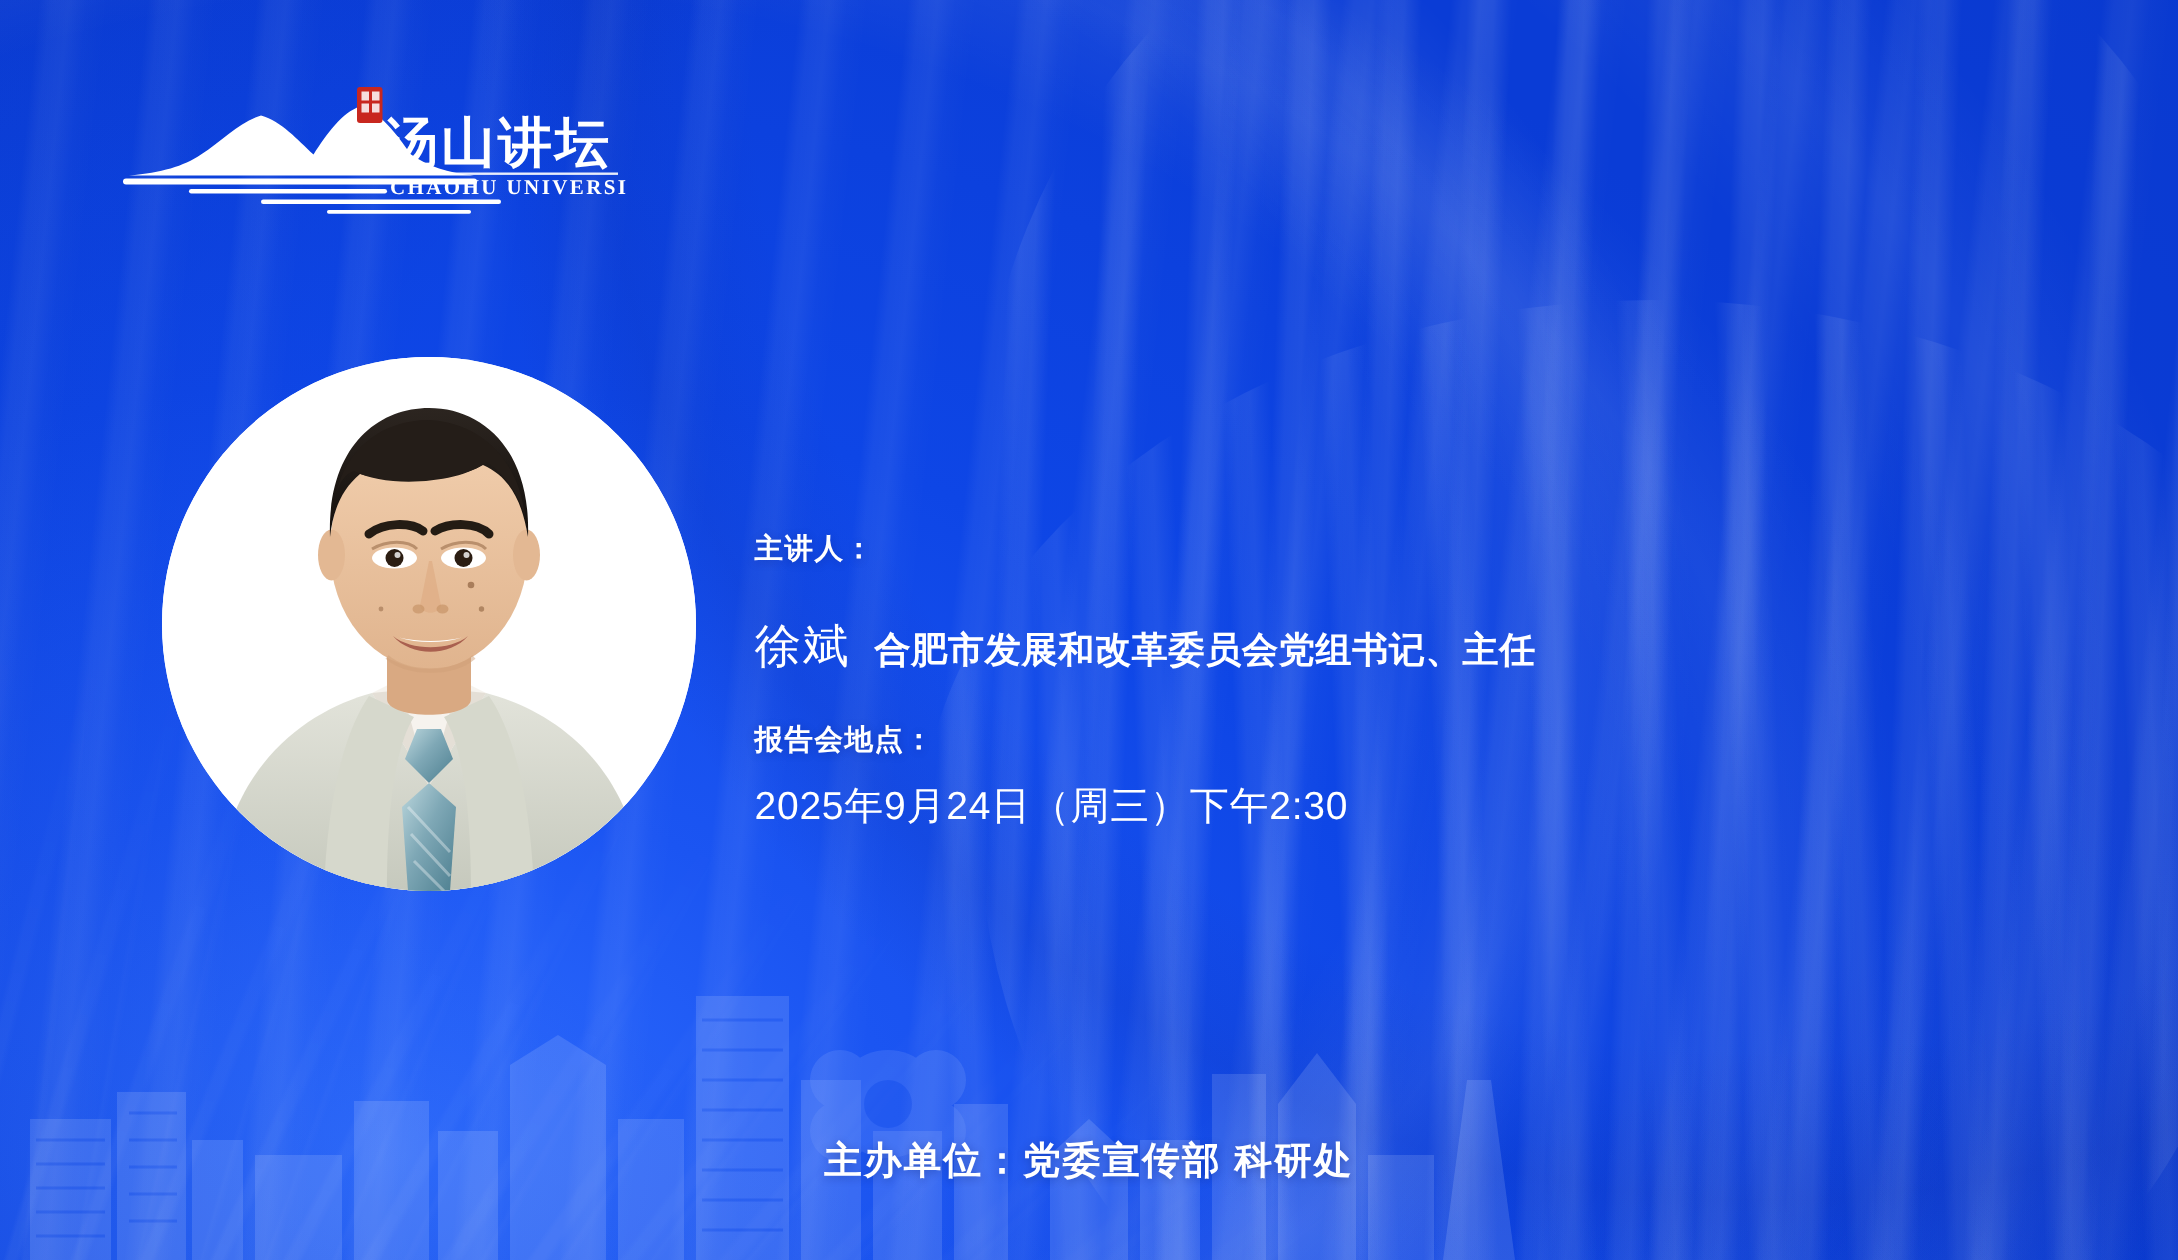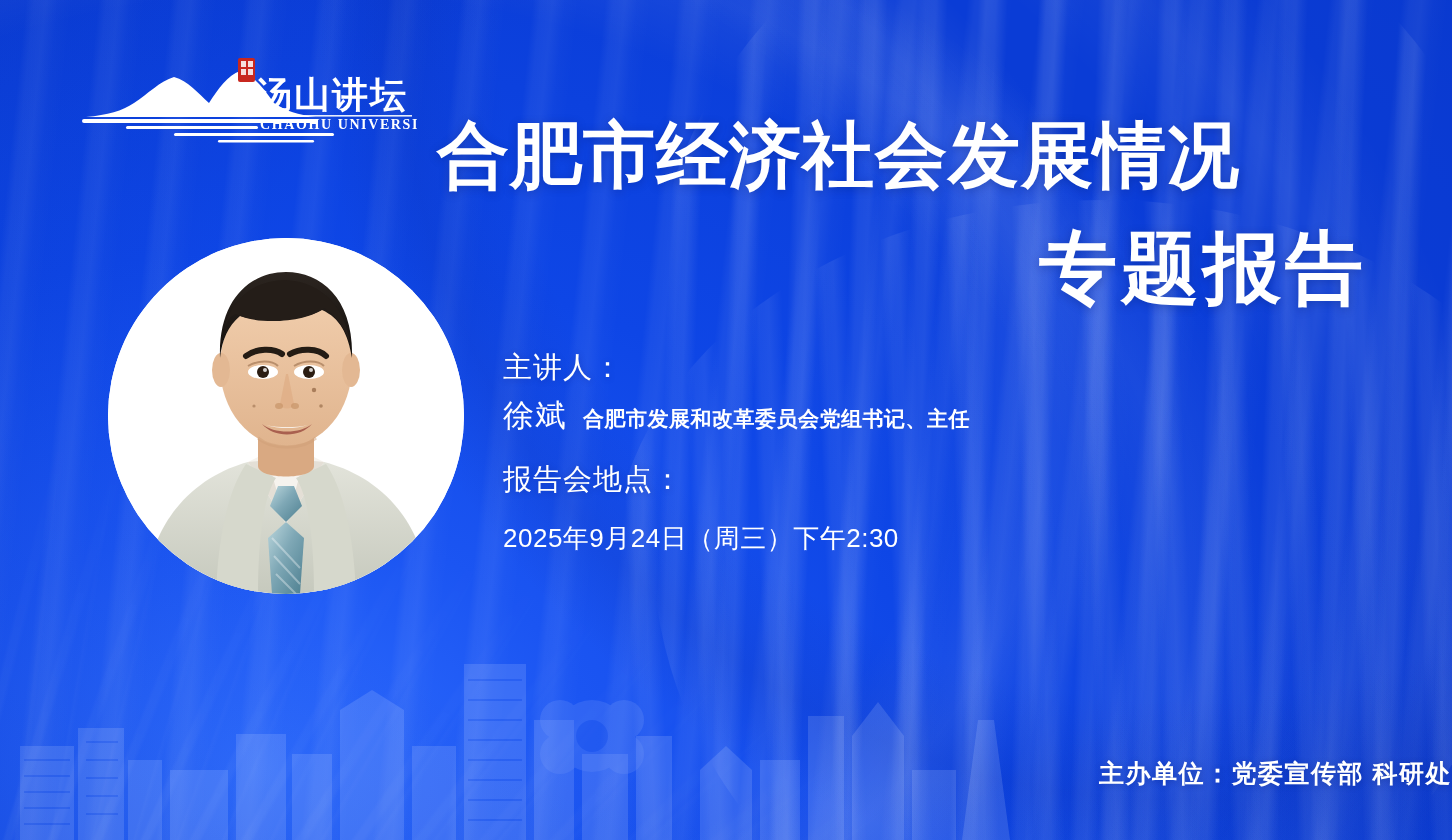--- a/index.html
+++ b/index.html
@@ -108,31 +108,31 @@
   }
   .headline .l2{
     margin-top:28px;text-align:right;
     font-size:78px;line-height:88px;font-weight:bold;color:#ffffff;
     letter-spacing:4px;white-space:nowrap;
     text-shadow:0 2px 10px rgba(0,20,90,.28);
   }
 
   
   .details{position:absolute;left:503px;top:348px;width:780px;color:#fff;}
-  .d-label{font-size:29px;font-weight:normal;line-height:38px;letter-spacing:1px;
+  .d-label{font-size:19px;font-weight:bold;line-height:38px;letter-spacing:1px;
            text-shadow:0 1px 6px rgba(0,20,90,.25);}
   .d-row{display:flex;align-items:baseline;margin-top:10px;}
-  .d-name{font-size:31px;line-height:40px;font-weight:normal;letter-spacing:1px;}
-  .d-role{font-size:21px;line-height:30px;font-weight:bold;margin-left:16px;letter-spacing:.5px;}
-  .d-value{font-size:26px;line-height:36px;font-weight:normal;margin-top:22px;letter-spacing:.5px;}
+  .d-name{font-size:31px;line-height:40px;font-weight:normal;letter-spacing:1px;margin-top:15px;}
+  .d-role{font-size:24px;line-height:30px;font-weight:bold;margin-left:16px;letter-spacing:.5px;}
+  .d-value{font-size:26px;line-height:36px;font-weight:normal;margin-top:6px;letter-spacing:.5px;}
   .gap{height:24px;}
   .gap-s{height:18px;}
 
   
-  .footer{position:absolute;left:0;top:757px;width:1452px;text-align:right;}
+  .footer{position:absolute;left:0;top:757px;width:1452px;text-align:center;}
   .footer span{font-size:25px;font-weight:bold;color:#ffffff;letter-spacing:1.5px;
                text-shadow:0 1px 6px rgba(0,20,90,.3);}
 </style>
 </head>
 <body>
 
 <div id="poster">
 
   <div class="bg-base"></div>
   <div class="bg-bands"></div>
@@ -287,24 +287,20 @@
 
         <path d="M150 200 C164 212 194 212 208 200" stroke="#cf9f78" stroke-width="3" fill="none" opacity=".5"></path>
 
         <circle cx="206" cy="152" r="2.2" fill="#8e6240" opacity=".7"></circle>
         <circle cx="213" cy="168" r="1.8" fill="#8e6240" opacity=".6"></circle>
         <circle cx="146" cy="168" r="1.6" fill="#8e6240" opacity=".5"></circle>
       </svg>
     </div>
   </div>
 
-  <div class="headline">
-    <div class="l1">合肥市经济社会发展情况</div>
-    <div class="l2">专题报告</div>
-  </div>
 
   <div class="details">
     <div class="d-label">主讲人：</div>
     <div class="d-row">
       <div class="d-name">徐斌</div>
       <div class="d-role">合肥市发展和改革委员会党组书记、主任</div>
     </div>
     <div class="gap"></div>
     <div class="d-label">报告会地点：</div>
     <div class="d-value">2025年9月24日（周三）下午2:30</div>

